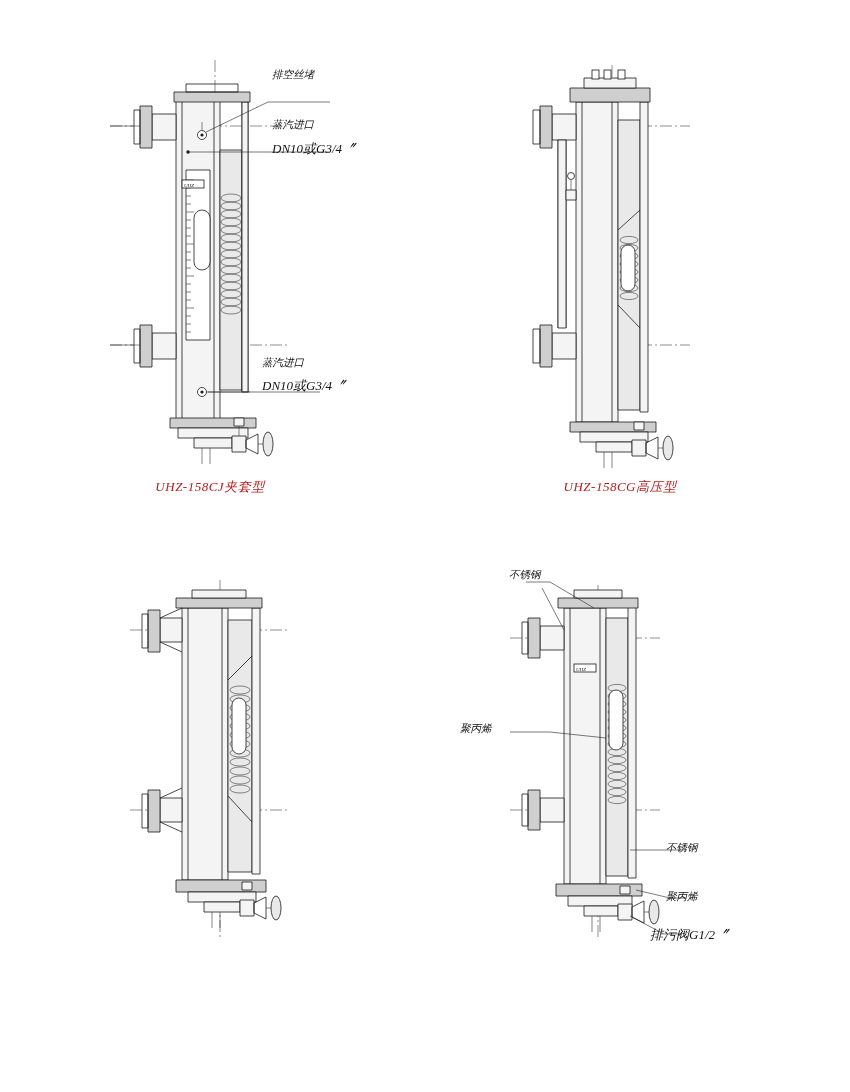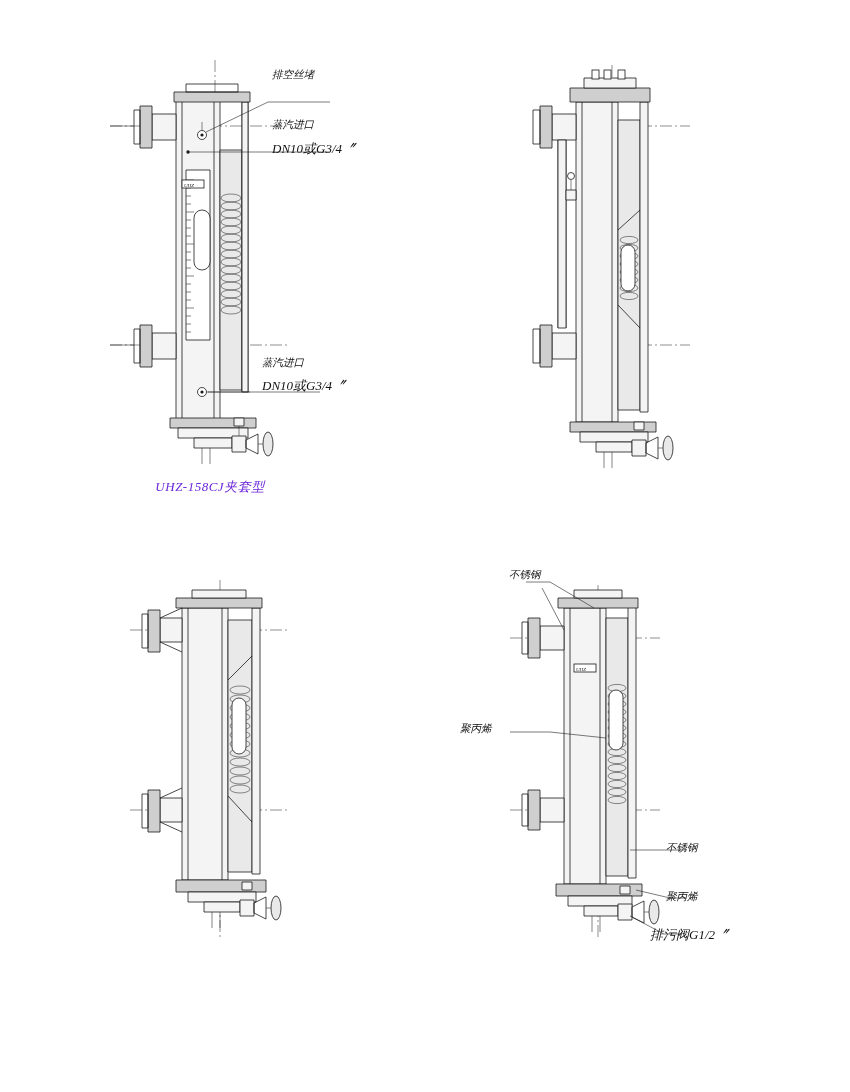--- a/index.html
+++ b/index.html
@@ -24,21 +24,21 @@
   }
   .fig {
     position: absolute;
   }
   .fig-caption {
     position: absolute;
     width: 300px;
     text-align: center;
     font-size: 13px;
     letter-spacing: 0.5px;
-    color: #6d28d9;
+    color: #b91c1c;
     font-family: "Liberation Serif", serif;
   }
   .callout {
     position: absolute;
     font-size: 10.5px;
     color: #111;
     white-space: nowrap;
     font-family: "Liberation Serif", serif;
   }
   .callout.small {
@@ -238,20 +238,21 @@
       <line class="ln-thin" x1="112" y1="412" x2="112" y2="428"></line>
 
       <path class="filllight" d="M132,400 L146,400 L146,416 L132,416 Z"></path>
       <path class="ln" d="M146,403 L158,397 L158,419 L146,413 Z"></path>
       <ellipse class="fillgray" cx="168" cy="408" rx="5" ry="12"></ellipse>
       <line class="ln-thin" x1="158" y1="408" x2="163" y2="408"></line>
       <path class="filllight" d="M134,382 L144,382 L144,390 L134,390 Z"></path>
     </svg>
   </div>
 
+  <div class="fig-caption" style="left:470px; top:478px;">UHZ-158CG高压型</div>
 
   <div class="fig" style="left:120px; top:560px; width:330px; height:400px;">
     <svg width="330" height="400" viewBox="0 0 330 400">
 
       <line class="ln-cl" x1="10" y1="70" x2="170" y2="70"></line>
       <line class="ln-cl" x1="10" y1="250" x2="170" y2="250"></line>
       <line class="ln-cl" x1="100" y1="20" x2="100" y2="380"></line>
 
       <path class="filllight" d="M62,48 L108,48 L108,320 L62,320 Z"></path>
       <path class="ln" d="M68,48 L68,320"></path>

